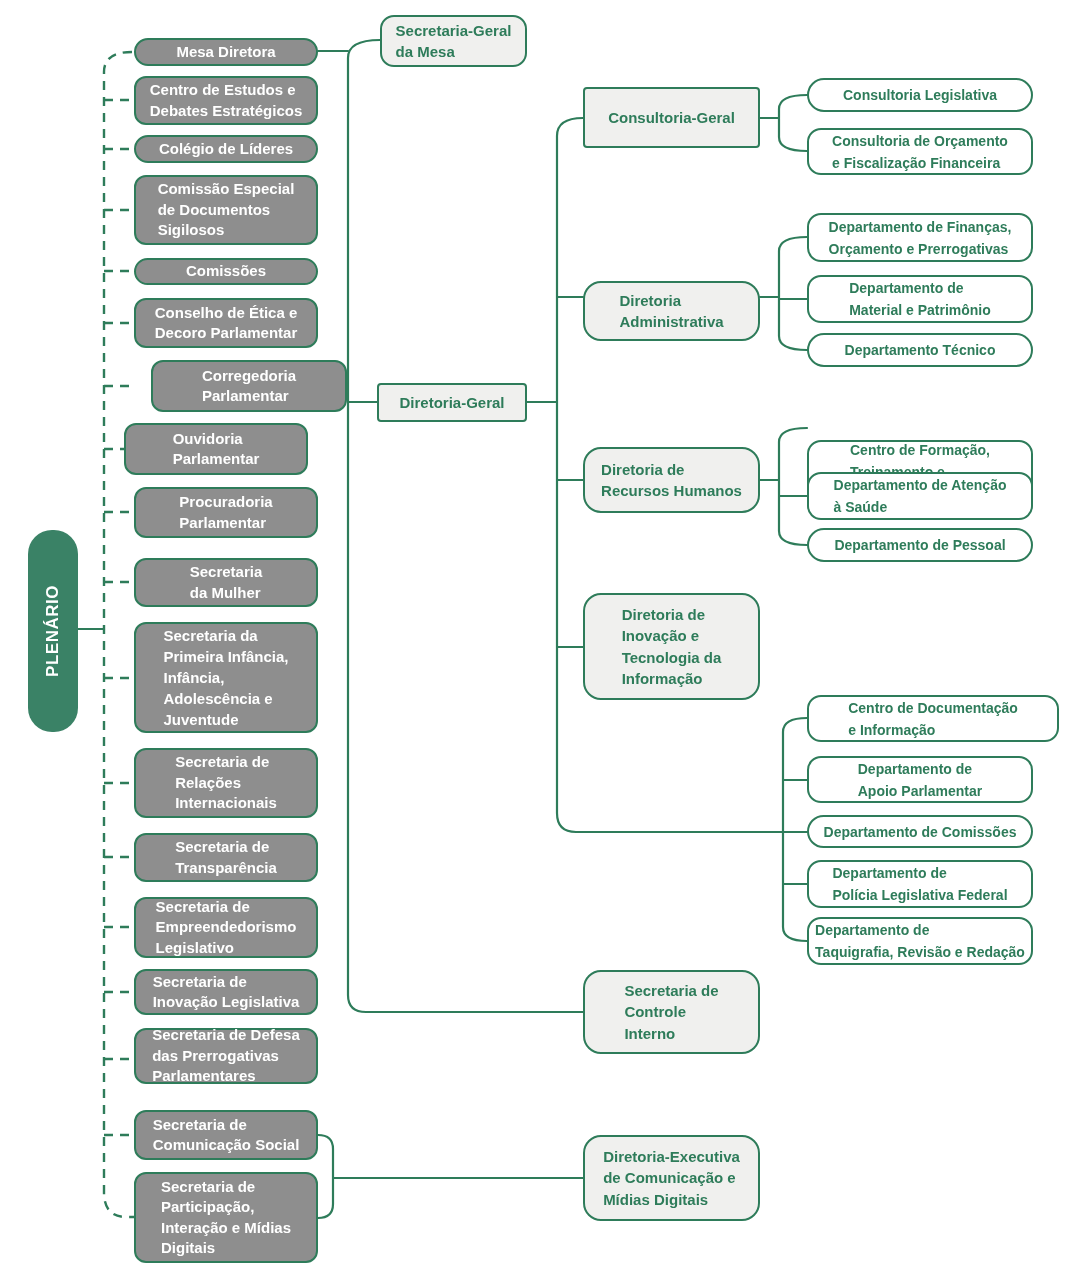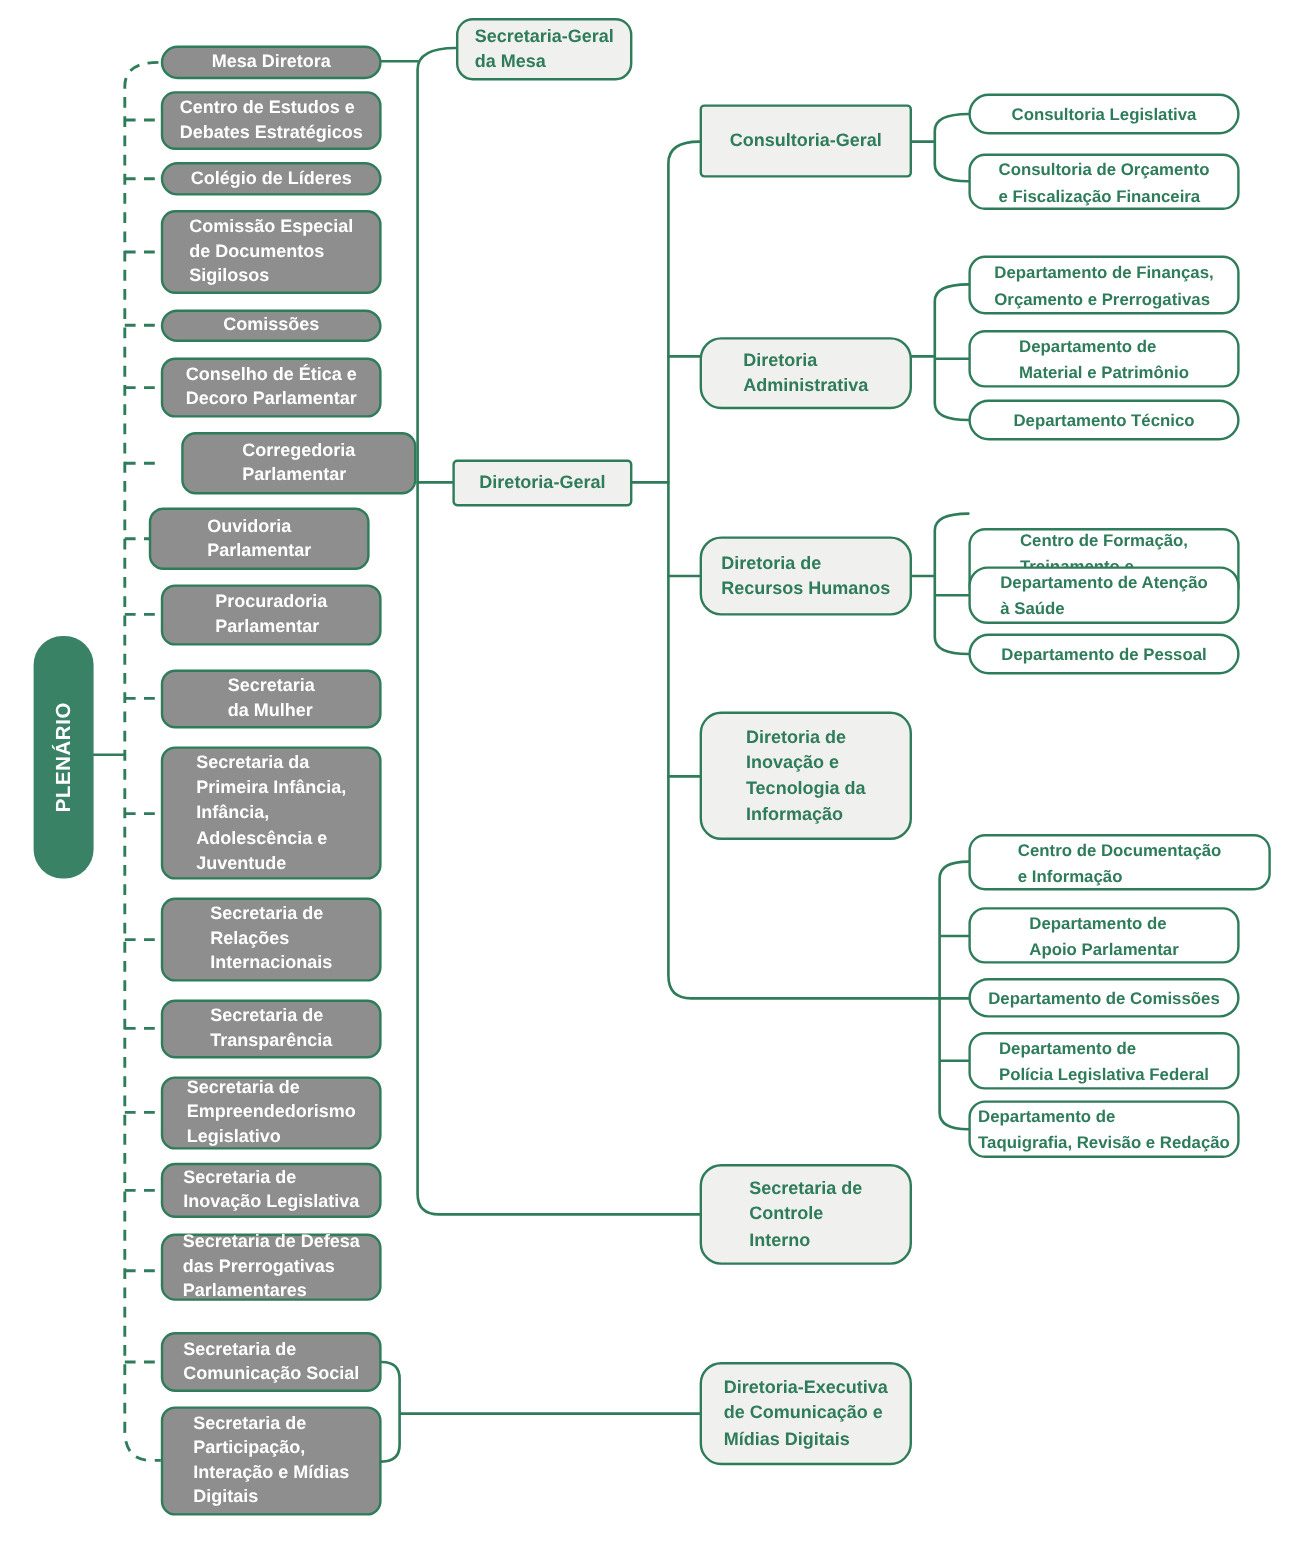--- a/index.html
+++ b/index.html
@@ -132,21 +132,21 @@
 
   <div class="node white" style="left:807px;top:213px;width:226px;height:49px;">Departamento de Finanças,
 Orçamento e Prerrogativas</div>
   <div class="node white" style="left:807px;top:275px;width:226px;height:48px;">Departamento de
 Material e Patrimônio</div>
   <div class="node white one" style="left:807px;top:333px;width:226px;height:34px;">Departamento Técnico</div>
 
   <div class="node white" style="left:807px;top:397px;width:226px;height:63px;margin-top:43px;">Centro de Formação,
 Treinamento e
 Aperfeiçoamento</div>
-  <div class="node white" style="left:807px;top:472px;width:226px;height:48px;border-radius:16px;">Departamento de Atenção
+  <div class="node white" style="left:807px;top:472px;width:226px;height:48px;">Departamento de Atenção
 à Saúde</div>
   <div class="node white one" style="left:807px;top:528px;width:226px;height:34px;">Departamento de Pessoal</div>
 
   <div class="node white" style="left:807px;top:695px;width:252px;height:47px;">Centro de Documentação
 e Informação</div>
   <div class="node white" style="left:807px;top:756px;width:226px;height:47px;">Departamento de
 Apoio Parlamentar</div>
   <div class="node white one" style="left:807px;top:815px;width:226px;height:33px;">Departamento de Comissões</div>
   <div class="node white" style="left:807px;top:860px;width:226px;height:48px;">Departamento de
 Polícia Legislativa Federal</div>

